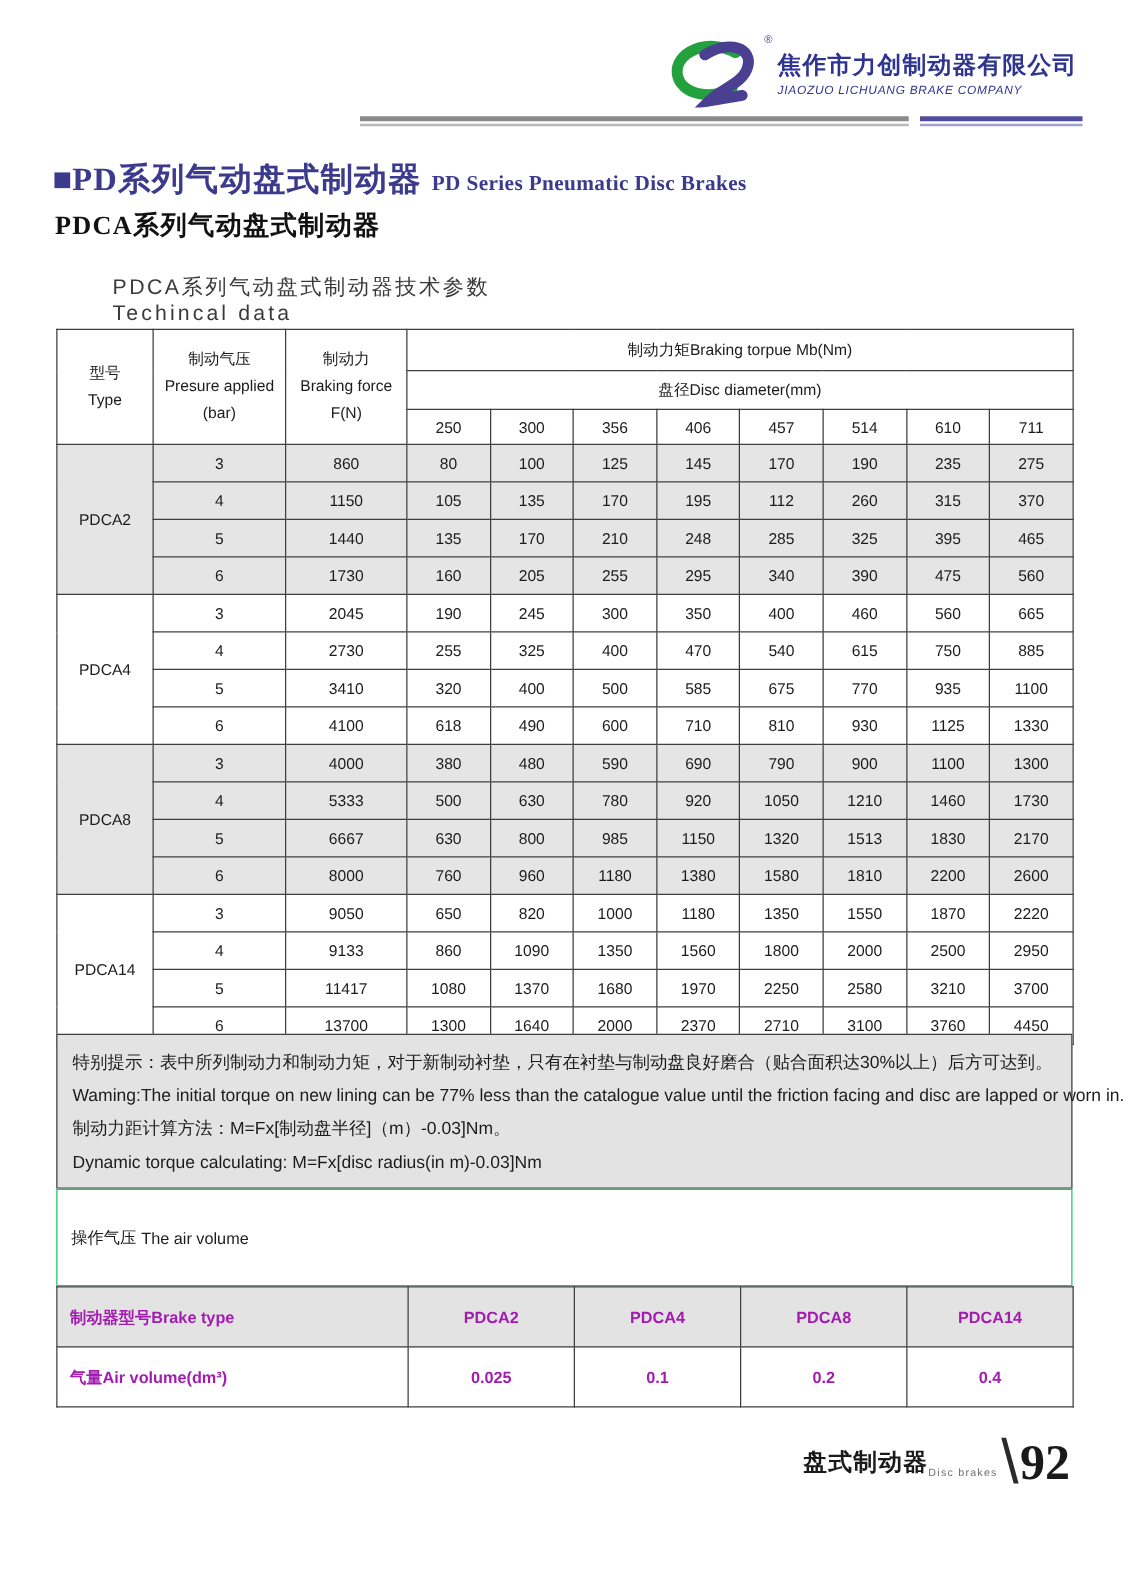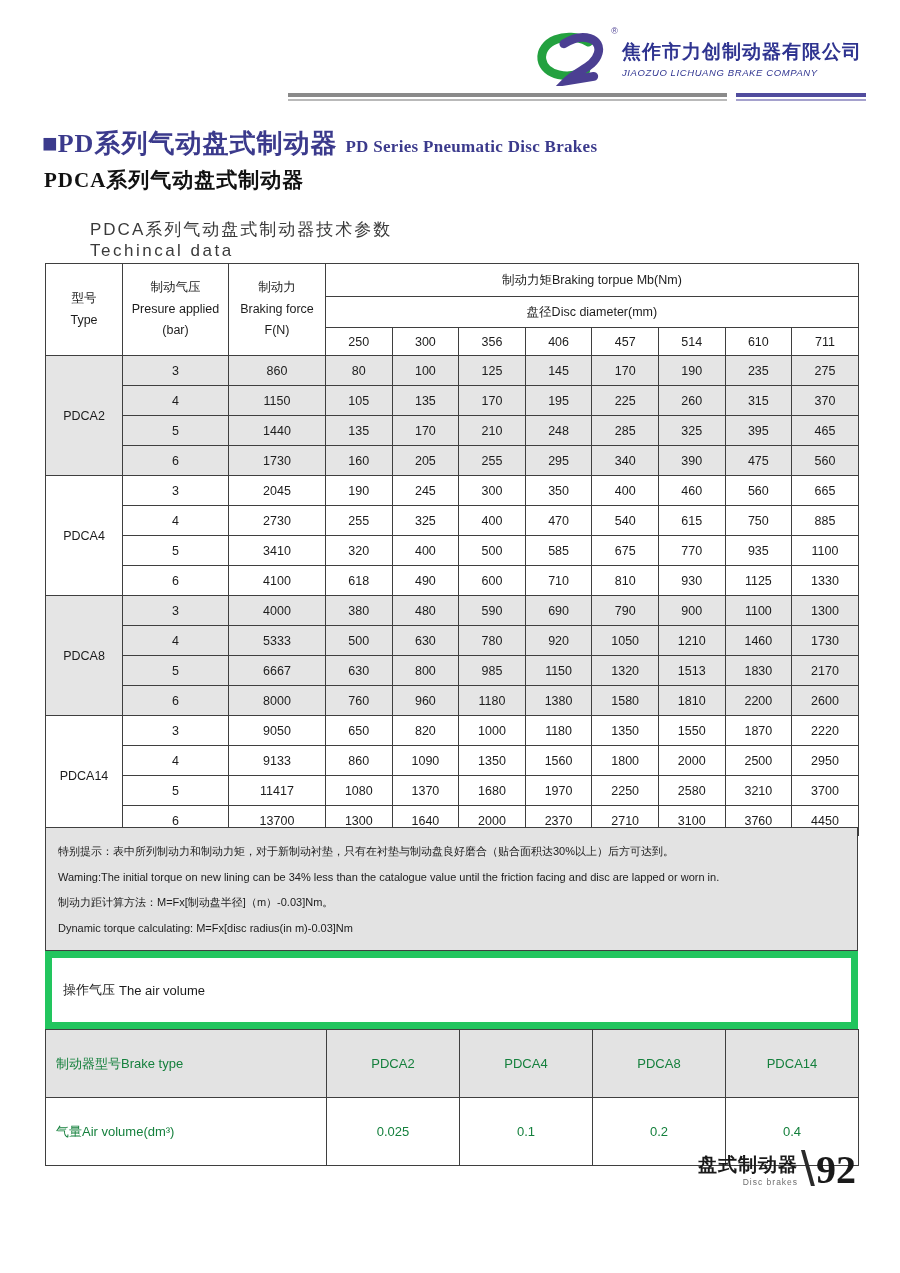--- a/index.html
+++ b/index.html
@@ -44,36 +44,36 @@
   .main-table thead .span-head{line-height:1.75;}
   .main-table .torque-head{height:32px;}
   .main-table .diam-head{height:30px;}
   .main-table .diam-cell{height:27px;}
   .main-table tbody td{height:29px;}
   .main-table tbody tr.shaded td{background:#e5e5e5;}
   
   .notes-box{position:absolute;left:45px;top:827px;width:813px;height:124px;background:#e3e3e3;
     border:1px solid #3f3f3f;box-sizing:border-box;display:flex;flex-direction:column;
     justify-content:space-evenly;padding:4px 12px;}
-  .notes-box .note{font-size:11px;color:#1c1c1c;white-space:nowrap;}
+  .notes-box .note{font-size:14px;color:#1c1c1c;white-space:nowrap;}
   
   .air-box{position:absolute;left:45px;top:951px;width:813px;height:78px;background:#fff;
-    border:7px solid #22c55e;box-sizing:border-box;display:flex;align-items:center;padding-left:11px;}
+    border:1px solid #22c55e;box-sizing:border-box;display:flex;align-items:center;padding-left:11px;}
   .air-box span{font-size:13px;color:#1c1c1c;}
   .air-box .en{margin-left:4px;}
   
   .air-table{position:absolute;left:45px;top:1029px;width:813px;border-collapse:collapse;table-layout:fixed;
     border:1.5px solid #3f3f3f;}
-  .air-table td,.air-table th{border:1px solid #3f3f3f;font-size:13px;font-weight:normal;
-    text-align:center;height:43px;color:#15803d;padding:12px;}
+  .air-table td,.air-table th{border:1px solid #3f3f3f;font-size:13px;font-weight:bold;
+    text-align:center;height:43px;color:#a21caf;padding:2px;}
   .air-table .left{text-align:left;padding-left:10px;}
   .air-table tr.shaded td,.air-table tr.shaded th{background:#e3e3e3;}
   
   .footer{position:absolute;right:44px;top:1146px;display:flex;align-items:center;}
-  .footer-labels{display:flex;flex-direction:column;align-items:flex-end;margin-right:2px;margin-left:36px;}
+  .footer-labels{display:flex;flex-direction:row;align-items:flex-end;margin-right:2px;margin-left:36px;}
   .footer-cn{font-size:19px;font-weight:bold;color:#1a1a1a;letter-spacing:1px;}
   .footer-en{font-size:8.5px;color:#6e6e6e;letter-spacing:1px;margin-top:-1px;}
   .footer-slash{font-size:50px;font-weight:200;color:#2a2a2a;line-height:0.9;margin:0 1px;}
   .footer-page{font-family:"Liberation Serif", serif;font-size:40px;font-weight:600;color:#1a1a1a;}
 </style>
 </head>
 <body>
 
 <div class="page">
 
@@ -175,21 +175,21 @@
           <td>235</td>
           <td>275</td>
         </tr>
         <tr class="shaded">
           <td>4</td>
           <td>1150</td>
           <td>105</td>
           <td>135</td>
           <td>170</td>
           <td>195</td>
-          <td>225</td>
+          <td>112</td>
           <td>260</td>
           <td>315</td>
           <td>370</td>
         </tr>
         <tr class="shaded">
           <td>5</td>
           <td>1440</td>
           <td>135</td>
           <td>170</td>
           <td>210</td>
@@ -356,21 +356,21 @@
           <td>2710</td>
           <td>3100</td>
           <td>3760</td>
           <td>4450</td>
         </tr>
       </tbody>
   </table>
 
   <div class="notes-box">
     <div class="note">特别提示：表中所列制动力和制动力矩，对于新制动衬垫，只有在衬垫与制动盘良好磨合（贴合面积达30%以上）后方可达到。</div>
-    <div class="note">Waming:The initial torque on new lining can be 34% less than the catalogue value until the friction facing and disc are lapped or worn in.</div>
+    <div class="note">Waming:The initial torque on new lining can be 77% less than the catalogue value until the friction facing and disc are lapped or worn in.</div>
     <div class="note">制动力距计算方法：M=Fx[制动盘半径]（m）-0.03]Nm。</div>
     <div class="note">Dynamic torque calculating: M=Fx[disc radius(in m)-0.03]Nm</div>
   </div>
 
   <div class="air-box">
     <span>操作气压</span>
     <span class="en">The air volume</span>
   </div>
 
   <table class="air-table">

